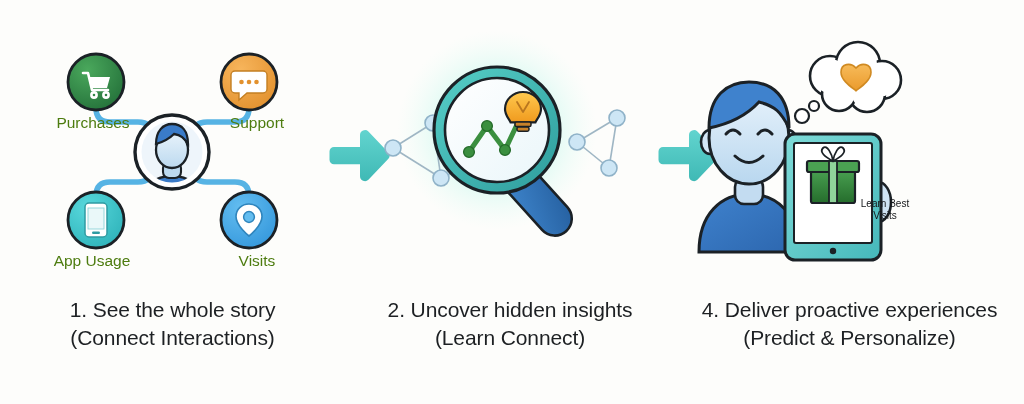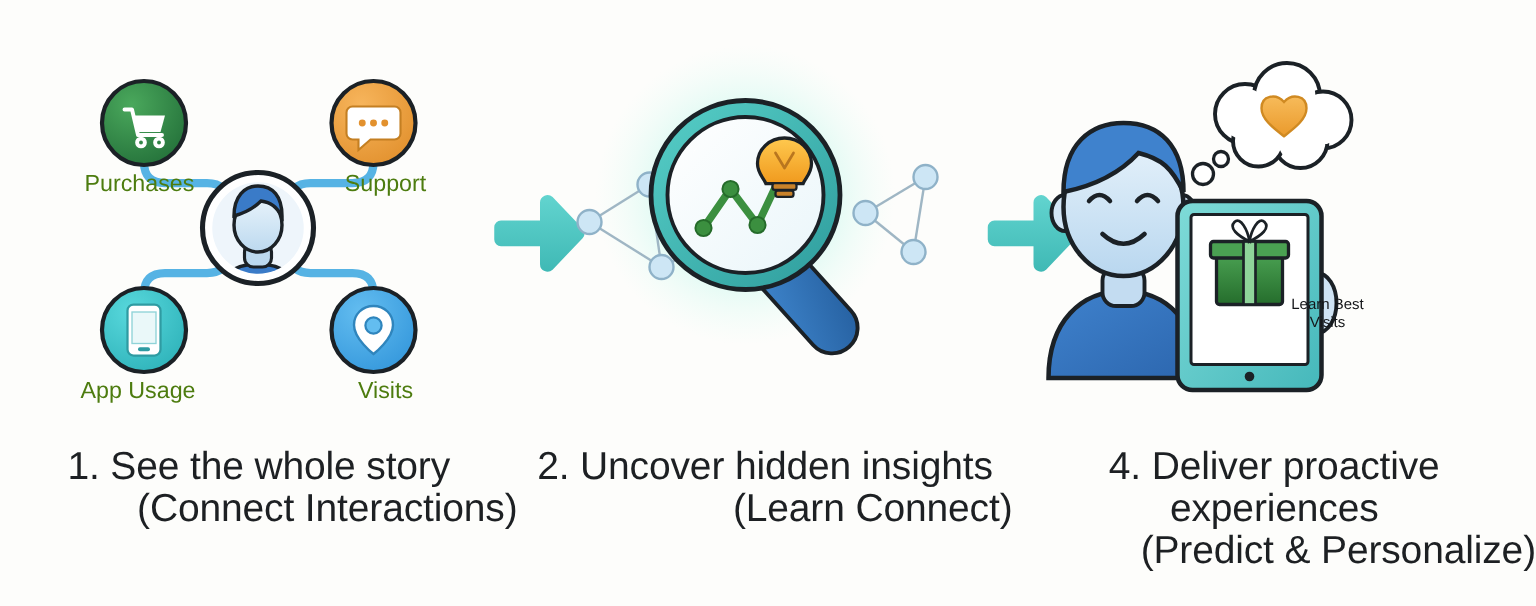--- a/index.html
+++ b/index.html
@@ -40,25 +40,25 @@
   }
 
   
   .caption {
     position: absolute;
     top: 296px;
     left: 0;
     right: 0;
     text-align: center;
     color: #1d2023;
-    font-size: 26px;
+    font-size: 21px;
     line-height: 28px;
     letter-spacing: -0.1px;
   }
-  .caption .line2 { display: block; text-align: right; }
+  .caption .line2 { display: block; }
 
   
   .arrow {
     position: absolute;
     top: 129px;
     width: 62px;
     height: 52px;
   }
   #arrow-1 { left: 328px; }
   #arrow-2 { left: 657px; }

